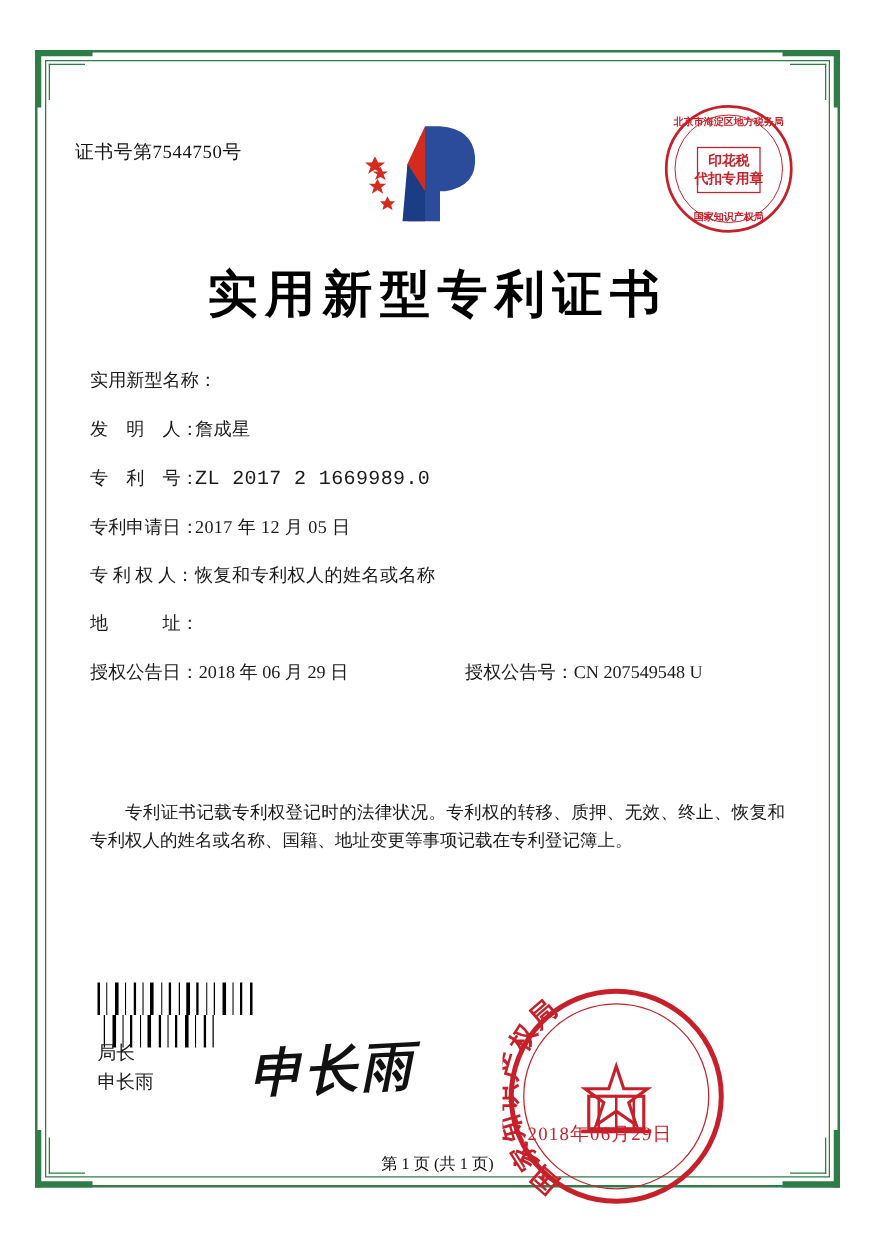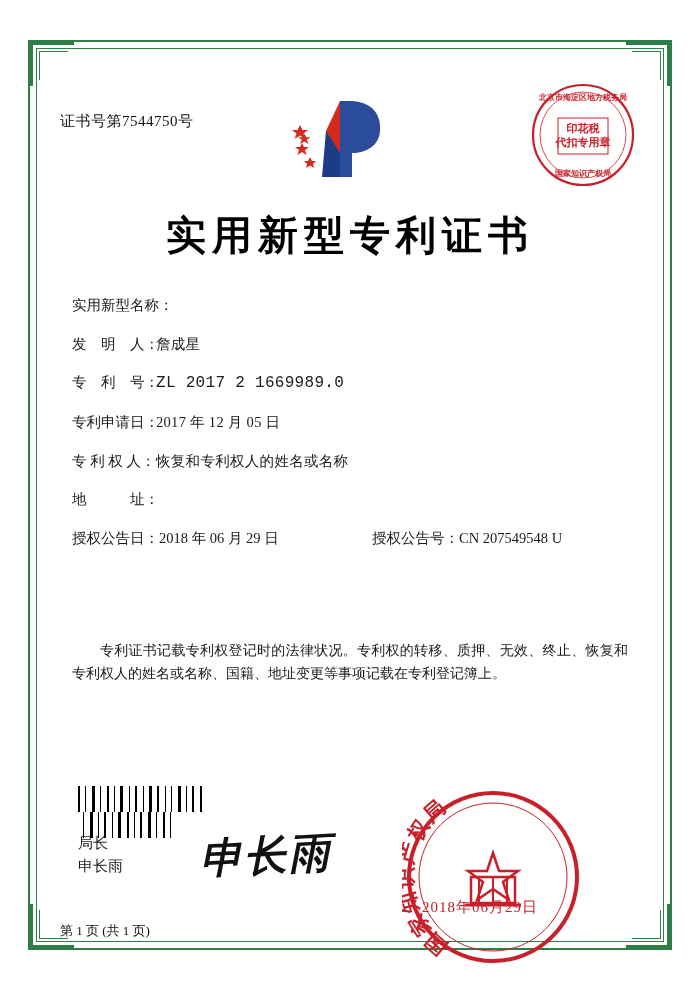--- a/index.html
+++ b/index.html
@@ -217,20 +217,21 @@
     font-size: 15px;
     color: #c8202a;
     letter-spacing: 1px;
   }
 
   .page-footer {
     position: absolute;
     left: 0;
     top: 862px;
     width: 580px;
+    text-align: center;
     font-size: 13px;
     color: #111;
   }
 
   .seal-text {
     fill: #c8202a;
     font-family: "Liberation Serif", "DejaVu Serif", serif;
     font-weight: bold;
   }
 </style>

